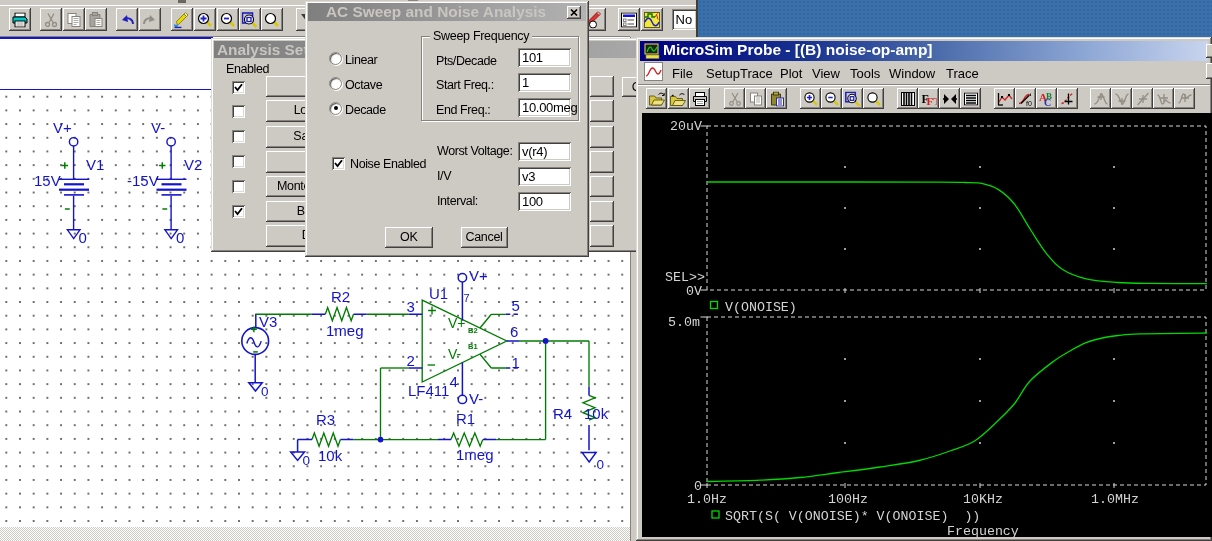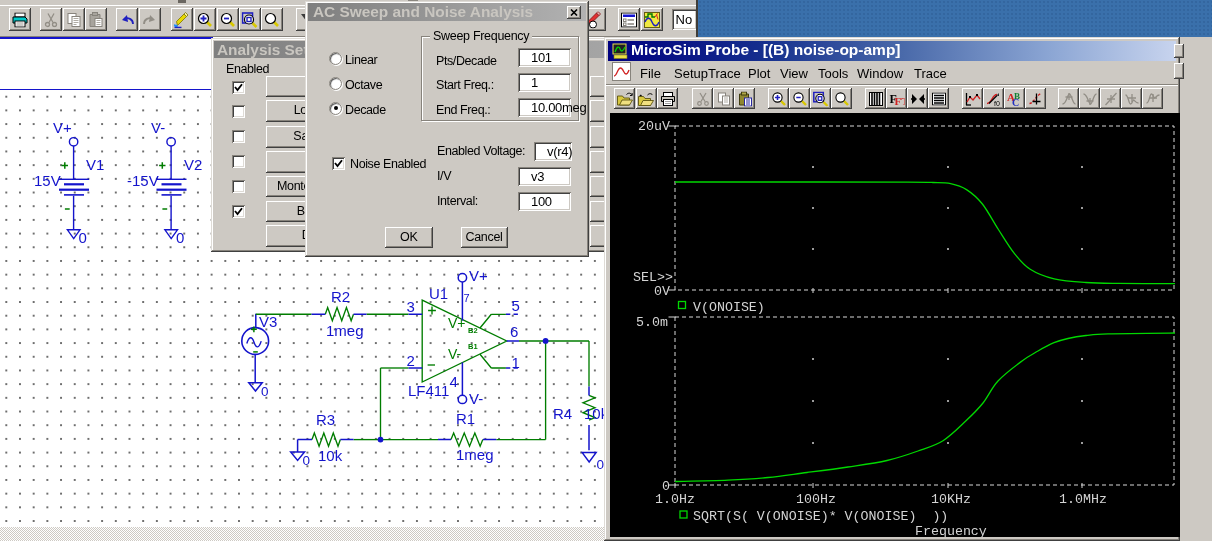--- a/index.html
+++ b/index.html
@@ -6,21 +6,21 @@
 .dither{background-color:#cdc9c3;background-image:radial-gradient(circle at 1px 1px,#f4f2ef 0.55px,transparent 0.7px),radial-gradient(circle at 1px 1px,#f4f2ef 0.55px,transparent 0.7px);background-size:4px 4px;background-position:0 0,2px 2px}
 .btn{position:absolute;box-shadow:inset -1px -1px 0 #404040,inset 1px 1px 0 #fff,inset -2px -2px 0 #87837c;background-color:#cdc9c3;background-image:radial-gradient(circle at 1px 1px,#f4f2ef 0.55px,transparent 0.7px),radial-gradient(circle at 1px 1px,#f4f2ef 0.55px,transparent 0.7px);background-size:4px 4px;background-position:0 0,2px 2px}
 .btn svg{position:absolute;left:50%;top:50%;transform:translate(-50%,-50%)}
 .sunk{position:absolute;background:#fff;box-shadow:inset 1px 1px 0 #87837c,inset -1px -1px 0 #fff,inset 2px 2px 0 #404040,inset -2px -2px 0 #cdc9c3}
 .raised{box-shadow:inset -1px -1px 0 #404040,inset 1px 1px 0 #dedbd6,inset -2px -2px 0 #87837c,inset 2px 2px 0 #fff}
 .gb{position:absolute;border:1px solid #87837c;box-shadow:inset 1px 1px 0 #fff,1px 1px 0 #fff}
 .gb>span{position:absolute;top:-8px;left:8px;white-space:nowrap;background-color:#cdc9c3;background-image:radial-gradient(circle at 1px 1px,#f4f2ef 0.55px,transparent 0.7px),radial-gradient(circle at 1px 1px,#f4f2ef 0.55px,transparent 0.7px);background-size:4px 4px;background-position:0 0,2px 2px;padding:0 3px;font-size:12.5px;letter-spacing:-0.3px;color:#000;line-height:15px}
 .cb{position:absolute;width:13px;height:13px;background:#fff;box-shadow:inset 1px 1px 0 #87837c,inset -1px -1px 0 #fff,inset 2px 2px 0 #404040,inset -2px -2px 0 #dedbd6}
 .cb svg{position:absolute;left:1px;top:1px}
 .lbl{position:absolute;font-size:12.5px;letter-spacing:-0.4px;color:#000;white-space:pre;line-height:14px}
-.edit{position:absolute;background:#fff;box-shadow:inset 1px 1px 0 #87837c,inset -1px -1px 0 #fff,inset 2px 2px 0 #404040,inset -2px -2px 0 #cdc9c3;font-size:13px;letter-spacing:-0.3px;color:#000;line-height:19px;padding-left:13px;white-space:pre}
+.edit{position:absolute;background:#fff;box-shadow:inset 1px 1px 0 #87837c,inset -1px -1px 0 #fff,inset 2px 2px 0 #404040,inset -2px -2px 0 #cdc9c3;font-size:13px;letter-spacing:-0.3px;color:#000;line-height:19px;padding-left:4px;white-space:pre}
 .pbtn{position:absolute;box-shadow:inset -1px -1px 0 #404040,inset 1px 1px 0 #fff,inset -2px -2px 0 #87837c;background-color:#cdc9c3;background-image:radial-gradient(circle at 1px 1px,#f4f2ef 0.55px,transparent 0.7px),radial-gradient(circle at 1px 1px,#f4f2ef 0.55px,transparent 0.7px);background-size:4px 4px;background-position:0 0,2px 2px;font-size:12.5px;letter-spacing:-0.3px;text-align:center;color:#000;white-space:nowrap;overflow:hidden}
 .radio{position:absolute;width:13px;height:13px;border-radius:50%;background:#fff;border:1px solid #87837c;box-shadow:inset 1px 1px 1px #555,1px 1px 0 #fff}
 </style></head>
 <body>
 
 <div id="app" class="abs dither" style="left:0;top:0;width:698px;height:541px"></div>
 <div class="abs" style="left:178px;top:0;width:8px;height:3px;background:#6a6660"></div>
 <div class="abs" style="left:408px;top:0;width:10px;height:4px;background:#8a867f"></div>
 <div class="abs" style="left:0;top:5px;width:698px;height:1px;background:#fff"></div>
 
@@ -305,21 +305,21 @@
   <div class="pbtn" style="left:378.5px;top:62.3px;width:24px;height:21.5px"></div>
   <div class="pbtn" style="left:378.5px;top:88.2px;width:24px;height:21.5px"></div>
   <div class="pbtn" style="left:378.5px;top:113px;width:24px;height:21.5px"></div>
   <div class="pbtn" style="left:378.5px;top:137.8px;width:24px;height:21.5px"></div>
   <div class="pbtn" style="left:378.5px;top:162.6px;width:24px;height:21.5px"></div>
   <div class="pbtn" style="left:378.5px;top:187.4px;width:24px;height:21.5px"></div>
   <div class="pbtn" style="left:411px;top:38.5px;width:50px;height:20px;line-height:20px">Close</div>
 </div>
 
 <div id="dlgAC" class="abs raised dither" style="left:305px;top:1px;width:284px;height:256px">
-  <div class="abs" style="left:3px;top:1.5px;right:3px;height:18px;background:linear-gradient(90deg,#7f7f7f,#b2b2b2);color:#c9c6c0;font-weight:bold;font-size:15.4px;line-height:18px;padding-left:5px;white-space:nowrap">AC Sweep and Noise Analysis</div>
+  <div class="abs" style="left:3px;top:1.5px;right:3px;height:18px;background:linear-gradient(90deg,#7f7f7f,#b2b2b2);color:#c9c6c0;font-weight:bold;font-size:15.4px;line-height:18px;padding-left:18px;white-space:nowrap">AC Sweep and Noise Analysis</div>
   <div class="pbtn" style="left:261.5px;top:4.5px;width:14px;height:13px">
       <svg width="8" height="7" viewBox="0 0 8 7" style="display:block;margin:3px auto 0">
         <path d="M1 0.5l6 6M7 0.5l-6 6" stroke="#000" stroke-width="1.6"></path>
       </svg>
     </div>
   <div class="radio" style="left:24px;top:50.5px"></div>
   <div class="lbl" style="left:40px;top:51.5px">Linear</div>
   <div class="radio" style="left:24px;top:75.5px"></div>
   <div class="lbl" style="left:40px;top:76.5px">Octave</div>
   <div class="radio" style="left:24px;top:100.5px">
@@ -334,31 +334,31 @@
   <div class="lbl" style="left:131px;top:77px">Start Freq.:</div>
   <div class="edit" style="left:213px;top:71.5px;width:53px;height:19.5px">1</div>
   <div class="lbl" style="left:131px;top:101.5px">End Freq.:</div>
   <div class="edit" style="left:213px;top:96.5px;width:53px;height:19.5px">10.00meg</div>
   <div class="cb" style="left:27px;top:156px">
       <svg width="11" height="11" viewBox="0 0 11 11">
         <path d="M2 5l2.5 3L9 2.2" fill="none" stroke="#000" stroke-width="1.8"></path>
       </svg>
     </div>
   <div class="lbl" style="left:45px;top:155.5px">Noise Enabled</div>
-  <div class="lbl" style="left:132px;top:143px">Enabled Voltage:</div>
-  <div class="edit" style="left:229px;top:140.5px;width:38px;height:19.5px">v(r4)</div>
+  <div class="lbl" style="left:132px;top:143px">Worst Voltage:</div>
+  <div class="edit" style="left:213px;top:140.5px;width:53px;height:19.5px">v(r4)</div>
   <div class="lbl" style="left:132px;top:168px">I/V</div>
   <div class="edit" style="left:213px;top:165.5px;width:53px;height:19.5px">v3</div>
   <div class="lbl" style="left:132px;top:193px">Interval:</div>
   <div class="edit" style="left:213px;top:190.5px;width:53px;height:19.5px">100</div>
   <div class="pbtn" style="left:80px;top:226px;width:47.5px;height:21px;line-height:21px">OK</div>
   <div class="pbtn" style="left:155.5px;top:226px;width:47px;height:21px;line-height:21px">Cancel</div>
 </div>
 
-<div id="probe" class="abs raised dither" style="left:604px;top:37px;width:576px;height:504px">
+<div id="probe" class="abs raised dither" style="left:636px;top:37px;width:576px;height:504px">
   <div class="abs" style="left:4px;top:4px;width:568px;height:20px;background:linear-gradient(90deg,#000080 0%,#16308e 28%,#4a6aaa 52%,#8ca6d4 78%,#c8d4ee 100%)">
     <svg class="abs" style="left:4px;top:2px" width="16" height="16" viewBox="0 0 16 16">
         <rect x="1" y="1" width="13" height="10" fill="#202020" stroke="#e8e048"></rect>
         <path d="M3 9c2-6 4-6 5-3s3 3 5-2" fill="none" stroke="#00d800" stroke-width="1.2"></path>
         <rect x="2" y="12" width="13" height="3.5" fill="#e8e048" stroke="#887f10" stroke-width="0.6"></rect>
       </svg>
     <span style="position:absolute;left:23px;top:-0.5px;color:#fff;font-weight:bold;font-size:15.5px;white-space:nowrap">MicroSim Probe - [(B) noise-op-amp]</span>
     <div class="pbtn" style="left:566px;top:3px;width:10px;height:14px"></div>
   </div>
 

